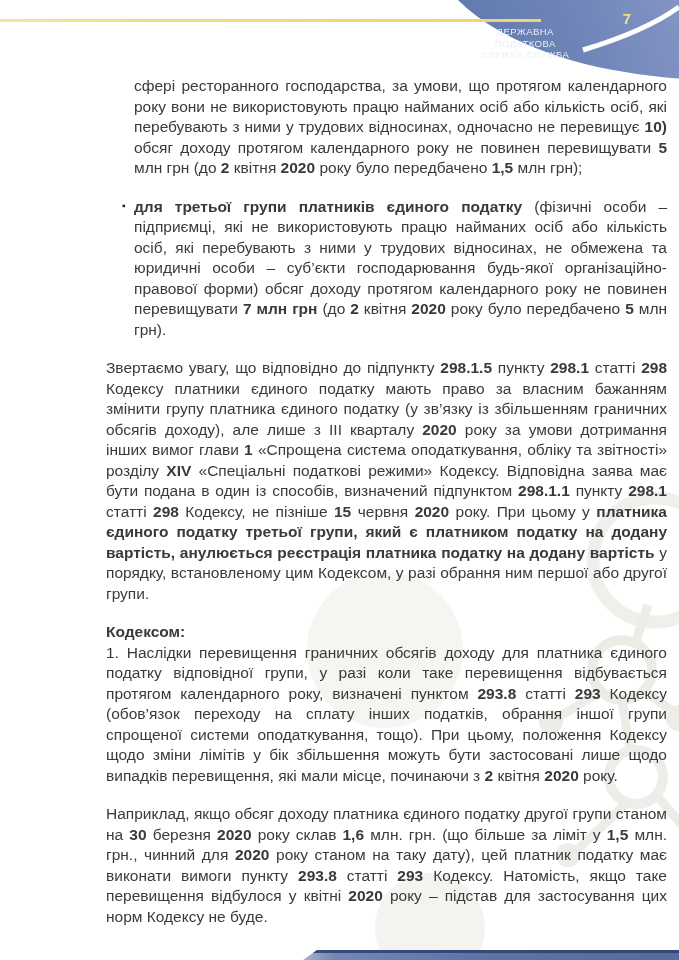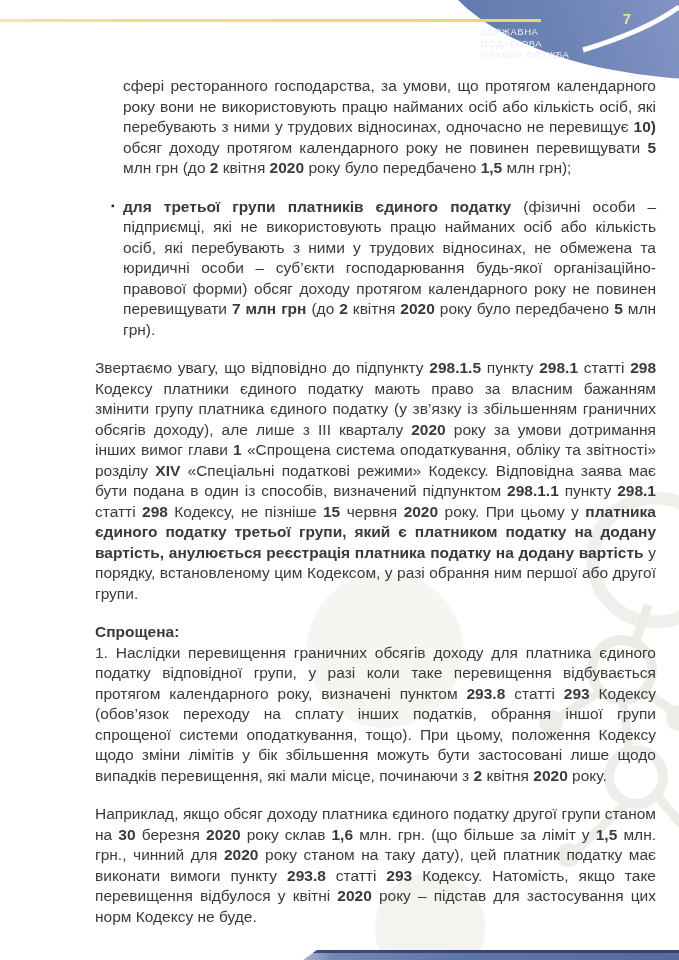--- a/index.html
+++ b/index.html
@@ -12,31 +12,31 @@
   }
   
   .header-curve{position:absolute;top:0;left:0;z-index:1;}
   .accent-line{
     position:absolute;top:19px;left:0;width:541px;height:3px;z-index:2;
     background:linear-gradient(90deg,#f4e6a0 0%,#f0dd85 25%,#eed874 70%,#edd671 100%);
   }
   .agency{
     position:absolute;left:481px;top:26px;z-index:3;
     color:#e9eef7;font-size:9.5px;line-height:11.6px;
-    letter-spacing:.45px;font-weight:400;
+    letter-spacing:.45px;font-weight:400;text-align:center;
   }
   .page-number{
     position:absolute;left:615px;top:10px;width:24px;z-index:3;
     text-align:center;color:#e9e388;font-size:15px;font-weight:700;
   }
   
   .watermark{position:absolute;top:0;left:0;z-index:0;pointer-events:none;}
   
   .content{
-    position:absolute;left:95px;top:76px;width:561px;z-index:4;
+    position:absolute;left:106px;top:76px;width:561px;z-index:4;
     color:#3a3a3a;font-size:15.5px;line-height:20.5px;
     text-align:justify;
   }
   .para{margin:0 0 18px 0;}
   .para.indent{padding-left:28px;}
   .para.bullet{padding-left:28px;position:relative;}
   .bullet-marker{
     position:absolute;left:16px;top:-1px;
     font-size:10px;line-height:20.5px;color:#1d1d1d;
   }
@@ -104,21 +104,21 @@
 
     <p class="para indent"><span>сфері ресторанного господарства, за умови, що протягом календарного року вони не використовують працю найманих осіб або кількість осіб, які перебувають з ними у трудових відносинах, одночасно не перевищує </span><span class="bold">10)</span><span> обсяг доходу протягом календарного року не повинен перевищувати </span><span class="bold">5</span><span> млн грн (до </span><span class="bold">2</span><span> квітня </span><span class="bold">2020</span><span> року було передбачено </span><span class="bold">1,5</span><span> млн грн);</span></p>
 
     <p class="para bullet">
       <span class="bullet-marker">▪</span><span><span class="bold">для третьої групи платників єдиного податку </span><span>(фізичні особи – підприємці, які не використовують працю найманих осіб або кількість осіб, які перебувають з ними у трудових відносинах, не обмежена та юридичні особи – суб’єкти господарювання будь-якої організаційно-правової форми) обсяг доходу протягом календарного року не повинен перевищувати </span><span class="bold">7 млн грн</span><span> (до </span><span class="bold">2</span><span> квітня </span><span class="bold">2020</span><span> року було передбачено </span><span class="bold">5</span><span> млн грн).</span></span>
     </p>
 
     <p class="para"><span>Звертаємо увагу, що відповідно до підпункту </span><span class="bold">298.1.5</span><span> пункту </span><span class="bold">298.1</span><span> статті </span><span class="bold">298</span><span> Кодексу платники єдиного податку мають право за власним бажанням змінити групу платника єдиного податку (у зв’язку із збільшенням граничних обсягів доходу), але лише з III кварталу </span><span class="bold">2020</span><span> року за умови дотримання інших вимог глави </span><span class="bold">1</span><span> «Спрощена система оподаткування, обліку та звітності» розділу </span><span class="bold">XIV</span><span> «Спеціальні податкові режими» Кодексу. Відповідна заява має бути подана в один із способів, визначений підпунктом </span><span class="bold">298.1.1</span><span> пункту </span><span class="bold">298.1</span><span> статті </span><span class="bold">298</span><span> Кодексу, не пізніше </span><span class="bold">15</span><span> червня </span><span class="bold">2020</span><span> року. При цьому у </span><span class="bold">платника єдиного податку третьої групи, який є платником податку на додану вартість, анулюється реєстрація платника податку на додану вартість</span><span> у порядку, встановленому цим Кодексом, у разі обрання ним першої або другої групи.</span></p>
 
     <div>
-      <p class="group-label">Спрощена:</p>
+      <p class="group-label">Кодексом:</p>
       <p class="para"><span>1. Наслідки перевищення граничних обсягів доходу для платника єдиного податку відповідної групи, у разі коли таке перевищення відбувається протягом календарного року, визначені пунктом </span><span class="bold">293.8</span><span> статті </span><span class="bold">293</span><span> Кодексу (обов’язок переходу на сплату інших податків, обрання іншої групи спрощеної системи оподаткування, тощо). При цьому, положення Кодексу щодо зміни лімітів у бік збільшення можуть бути застосовані лише щодо випадків перевищення, які мали місце, починаючи з </span><span class="bold">2</span><span> квітня </span><span class="bold">2020</span><span> року.</span></p>
     </div>
 
     <p class="para"><span>Наприклад, якщо обсяг доходу платника єдиного податку другої групи станом на </span><span class="bold">30</span><span> березня </span><span class="bold">2020</span><span> року склав </span><span class="bold">1,6</span><span> млн. грн. (що більше за ліміт у </span><span class="bold">1,5</span><span> млн. грн., чинний для </span><span class="bold">2020</span><span> року станом на таку дату), цей платник податку має виконати вимоги пункту </span><span class="bold">293.8</span><span> статті </span><span class="bold">293</span><span> Кодексу. Натомість, якщо таке перевищення відбулося у квітні </span><span class="bold">2020</span><span> року – підстав для застосування цих норм Кодексу не буде.</span></p>
 
   </div>
 
   <div class="footer-bar">
     <div class="footer-bar-edge"></div>
   </div>

